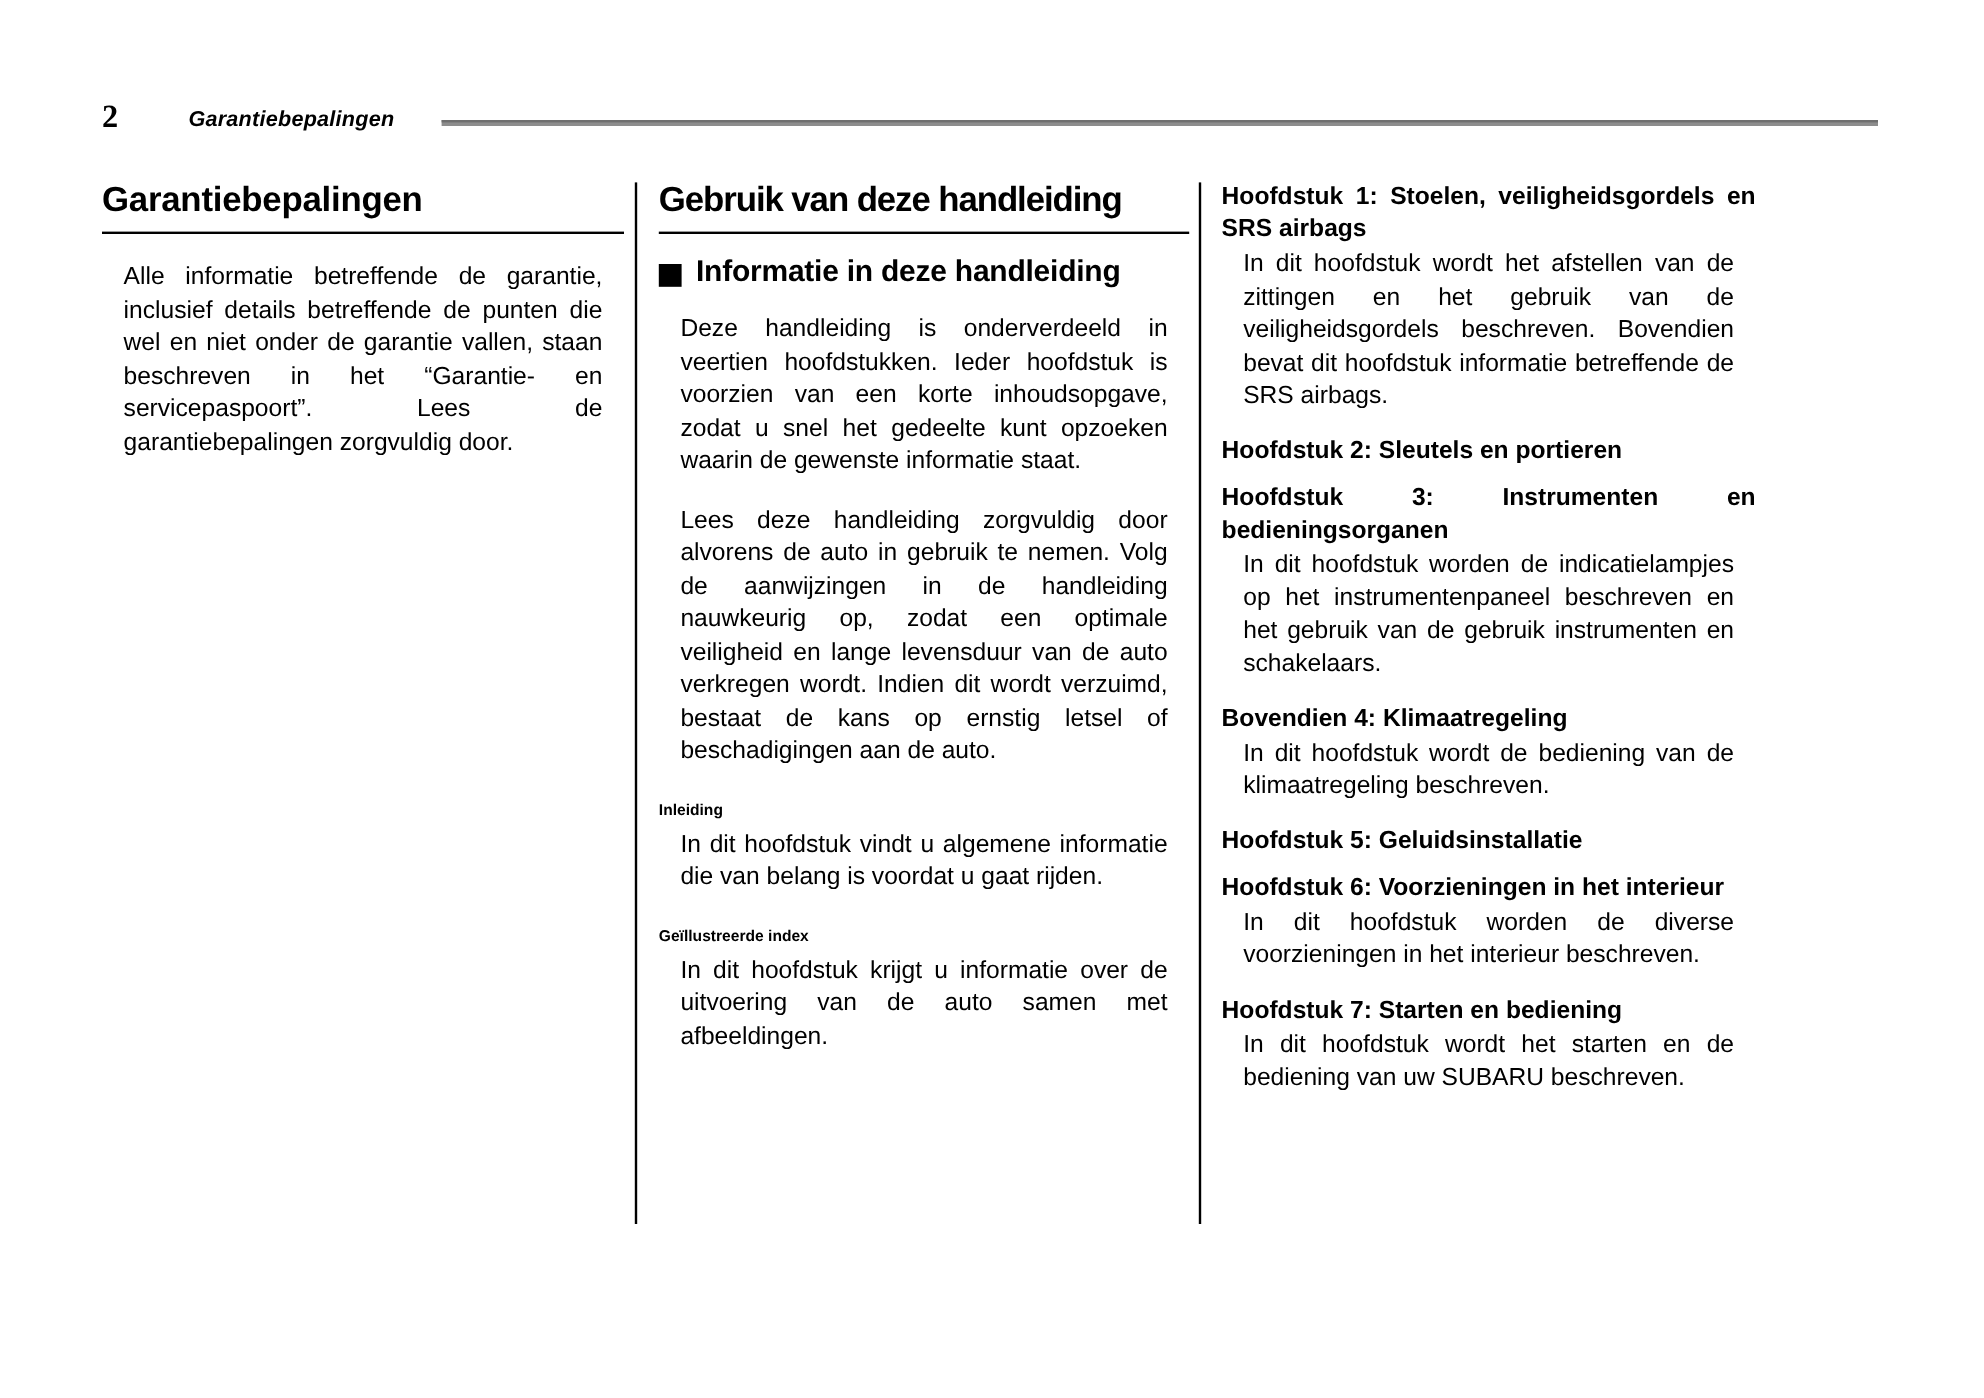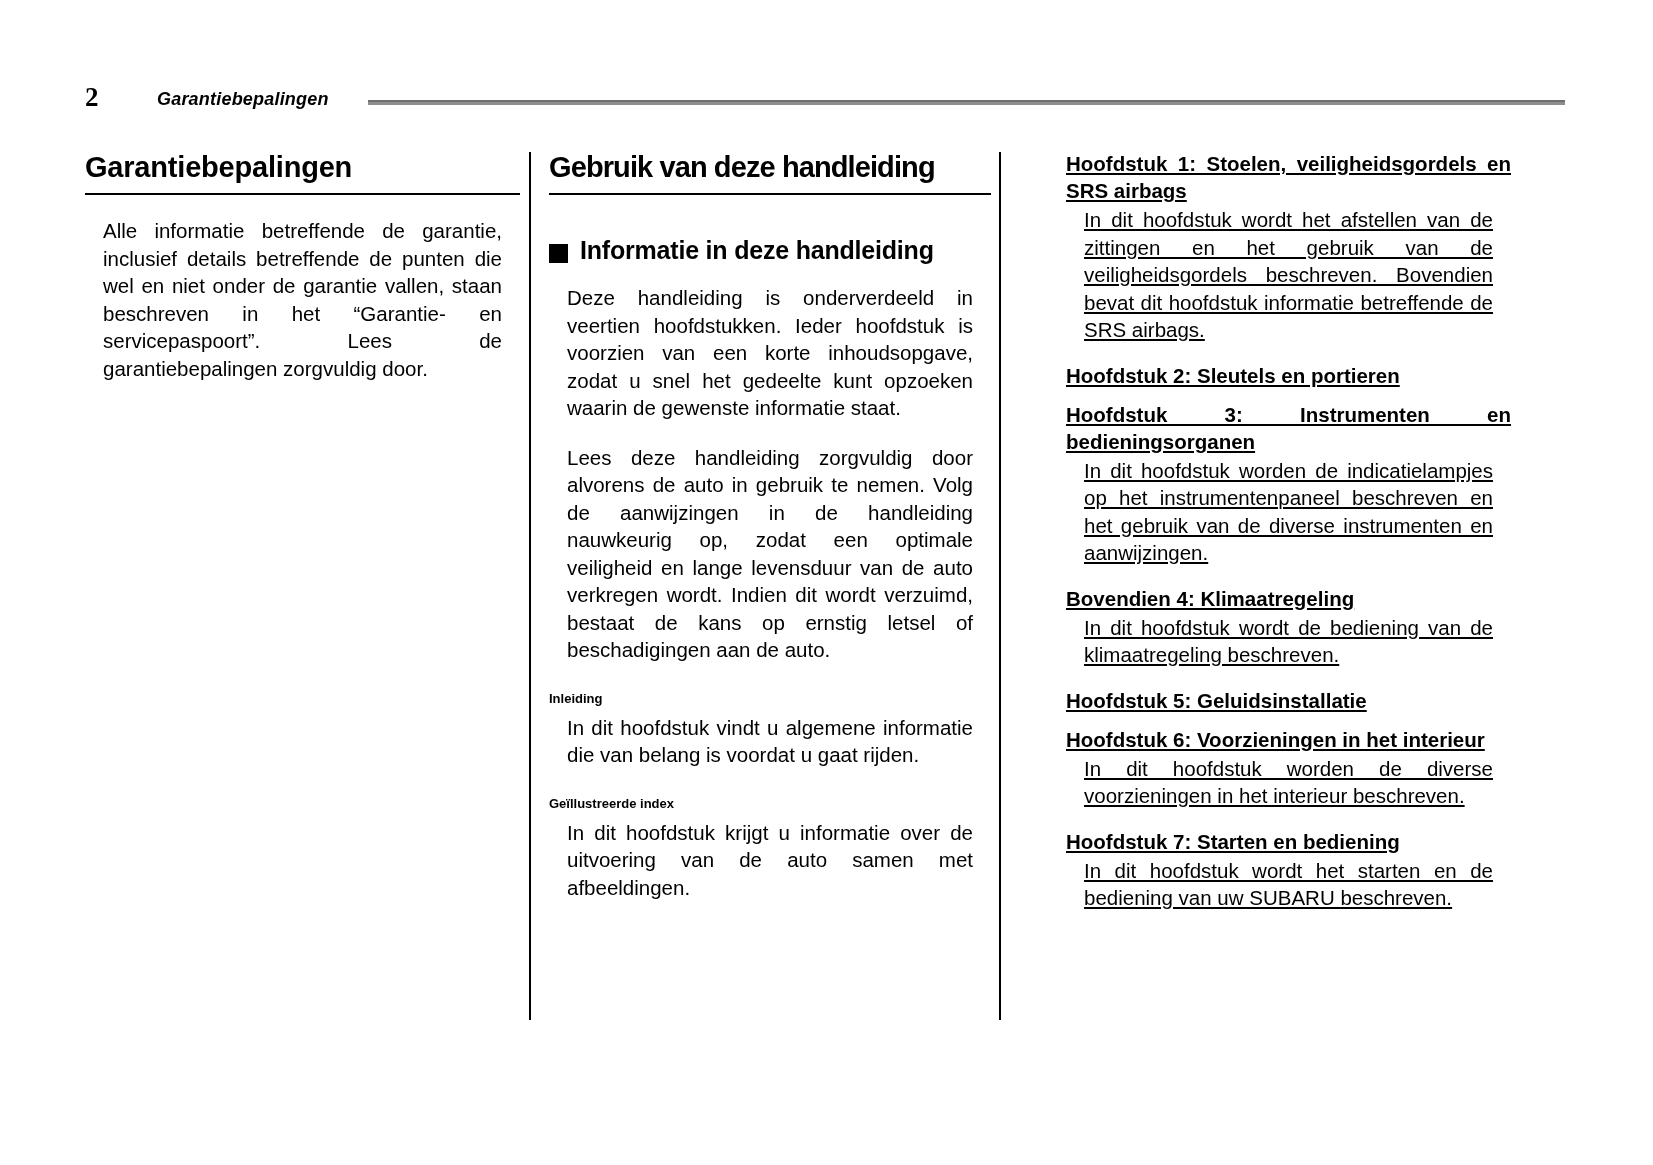--- a/index.html
+++ b/index.html
@@ -68,21 +68,21 @@
     background: #6f6f6f;
   }
 
   
   .col {
     position: absolute;
     top: 150px;
   }
   .col1 { left: 85px;  width: 435px; }
   .col2 { left: 549px; width: 442px; }
-  .col3 { left: 1066px; width: 445px; text-decoration: underline; }
+  .col3 { left: 1018px; width: 445px; }
 
   .vrule {
     position: absolute;
     top: 152px;
     width: 2px;
     height: 868px;
     background: #000000;
   }
   .vrule1 { left: 529px; }
   .vrule2 { left: 999px; }
@@ -107,21 +107,21 @@
     line-height: 27.5px;
     text-align: justify;
     text-justify: inter-word;
   }
   p.body.first { margin-top: 22px; }
   p.body + p.body { margin-top: 22px; }
 
   .subhead-box {
     display: flex;
     align-items: flex-start;
-    margin-top: 40px;
+    margin-top: 16px;
   }
   .sq-bullet {
     width: 19px;
     height: 19px;
     background: #000;
     margin-top: 9px;
     margin-right: 12px;
     flex: 0 0 auto;
   }
   .subhead-text {
@@ -197,21 +197,21 @@
       <h3 class="chaphead">Hoofdstuk 1: Stoelen, veiligheidsgordels en SRS airbags</h3>
       <p class="body">In dit hoofdstuk wordt het afstellen van de zittingen en het gebruik van de veiligheidsgordels beschreven. Bovendien bevat dit hoofdstuk informatie betreffende de SRS airbags.</p>
     </div>
 
     <div class="chap-block">
       <h3 class="chaphead">Hoofdstuk 2: Sleutels en portieren</h3>
     </div>
 
     <div class="chap-block">
       <h3 class="chaphead">Hoofdstuk 3: Instrumenten en bedieningsorganen</h3>
-      <p class="body">In dit hoofdstuk worden de indicatielampjes op het instrumentenpaneel beschreven en het gebruik van de diverse instrumenten en aanwijzingen.</p>
+      <p class="body">In dit hoofdstuk worden de indicatielampjes op het instrumentenpaneel beschreven en het gebruik van de gebruik instrumenten en schakelaars.</p>
     </div>
 
     <div class="chap-block">
       <h3 class="chaphead">Bovendien 4: Klimaatregeling</h3>
       <p class="body">In dit hoofdstuk wordt de bediening van de klimaatregeling beschreven.</p>
     </div>
 
     <div class="chap-block">
       <h3 class="chaphead">Hoofdstuk 5: Geluidsinstallatie</h3>
     </div>

